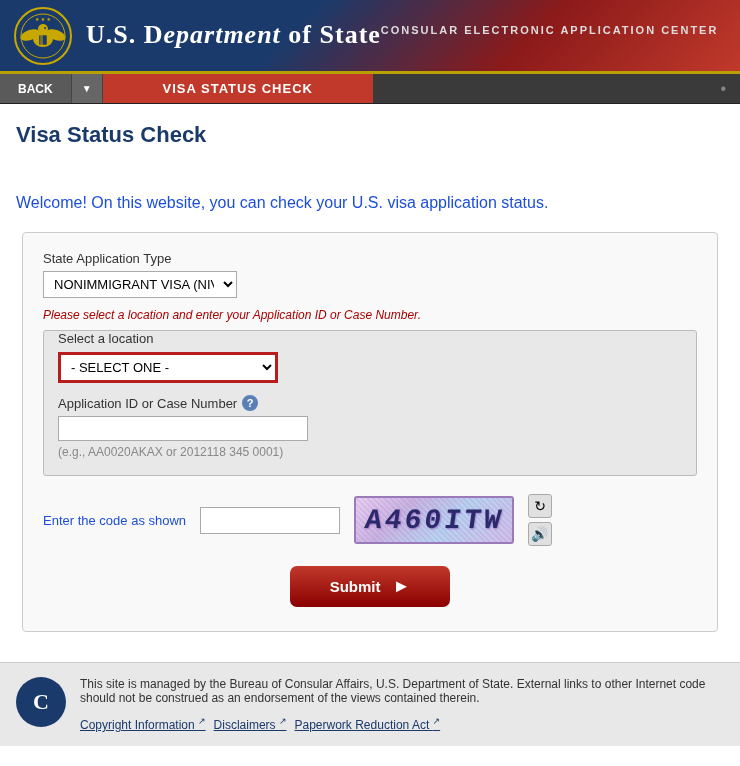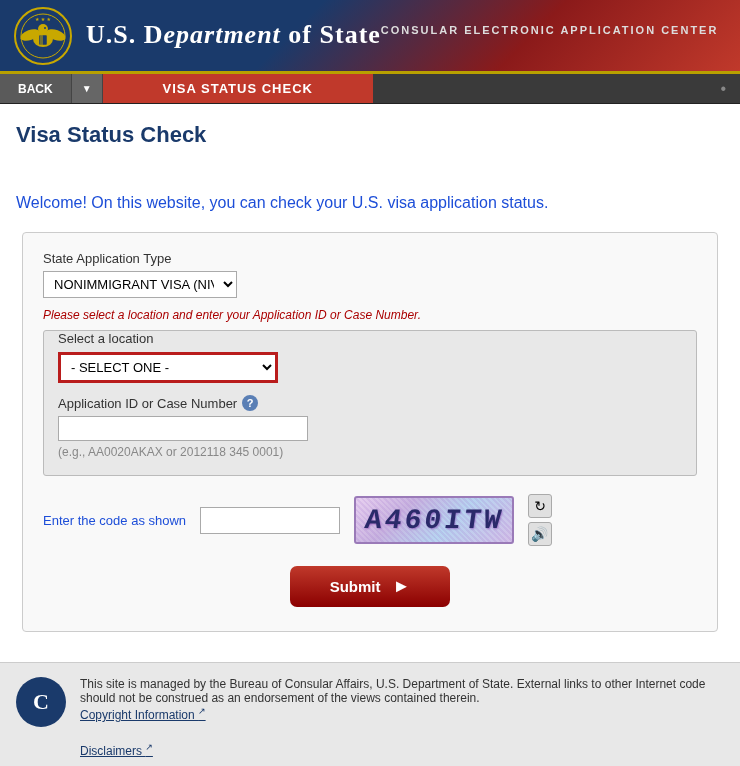--- a/index.html
+++ b/index.html
@@ -312,21 +312,21 @@
       justify-content: center;
       flex-shrink: 0;
     }
     .footer-seal-letter {
       color: #fff;
       font-size: 22px;
       font-weight: bold;
       font-family: Georgia, serif;
     }
     .footer-text-block { font-size: 12px; color: #333; }
-    .footer-links { margin-top: 1px; display: flex; gap: 20px; flex-direction: column; }
+    .footer-links { margin-top: 11px; display: flex; gap: 8px; }
     .footer-link {
       color: #1a3a6b;
       text-decoration: underline;
       cursor: pointer;
       font-size: 12px;
     }
     .ext-link-icon { font-size: 9px; vertical-align: super; }
   </style>
 </head>
 <body>
@@ -437,15 +437,18 @@
   </div>
   <div class="footer-text-block">
     <div>This site is managed by the Bureau of Consular Affairs, U.S. Department of State. External links to other Internet code should not be construed as an endorsement of the views contained therein.</div>
     <div class="footer-links">
       <a class="footer-link">
         Copyright Information <span class="ext-link-icon">↗</span>
       </a>
       <a class="footer-link">
         Disclaimers <span class="ext-link-icon">↗</span>
       </a>
+      <a class="footer-link">
+        Paperwork Reduction Act <span class="ext-link-icon">↗</span>
+      </a>
     </div>
   </div>
 </div>
 
 </body></html>

